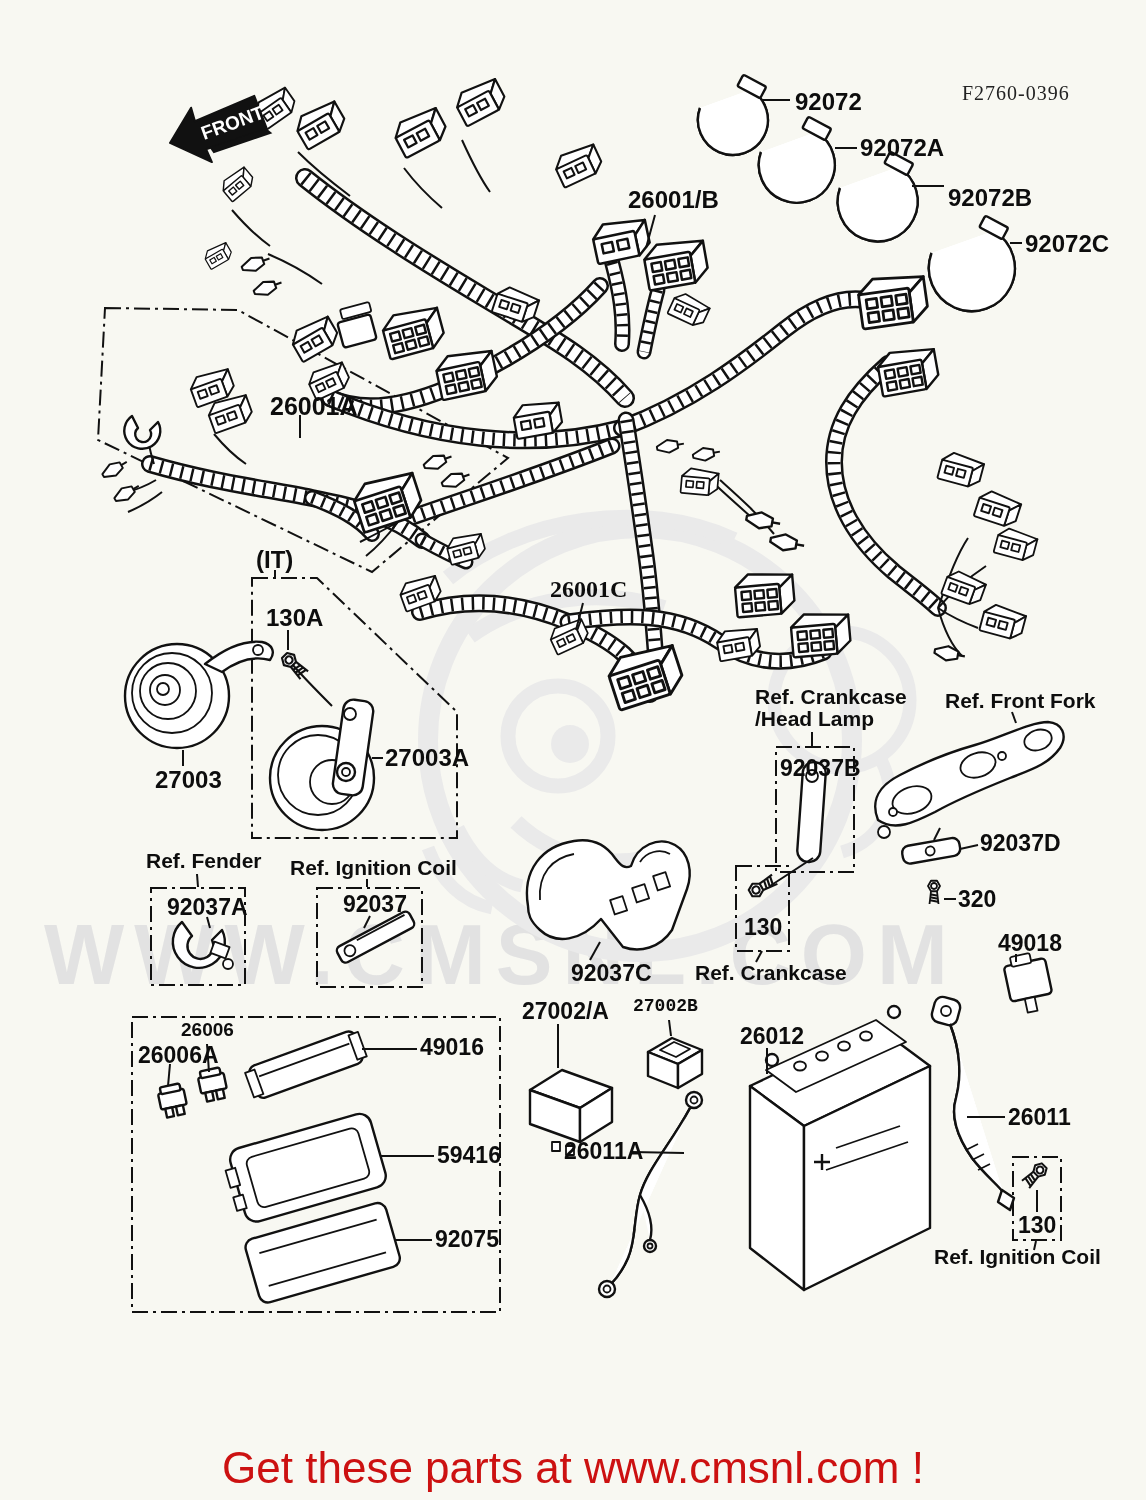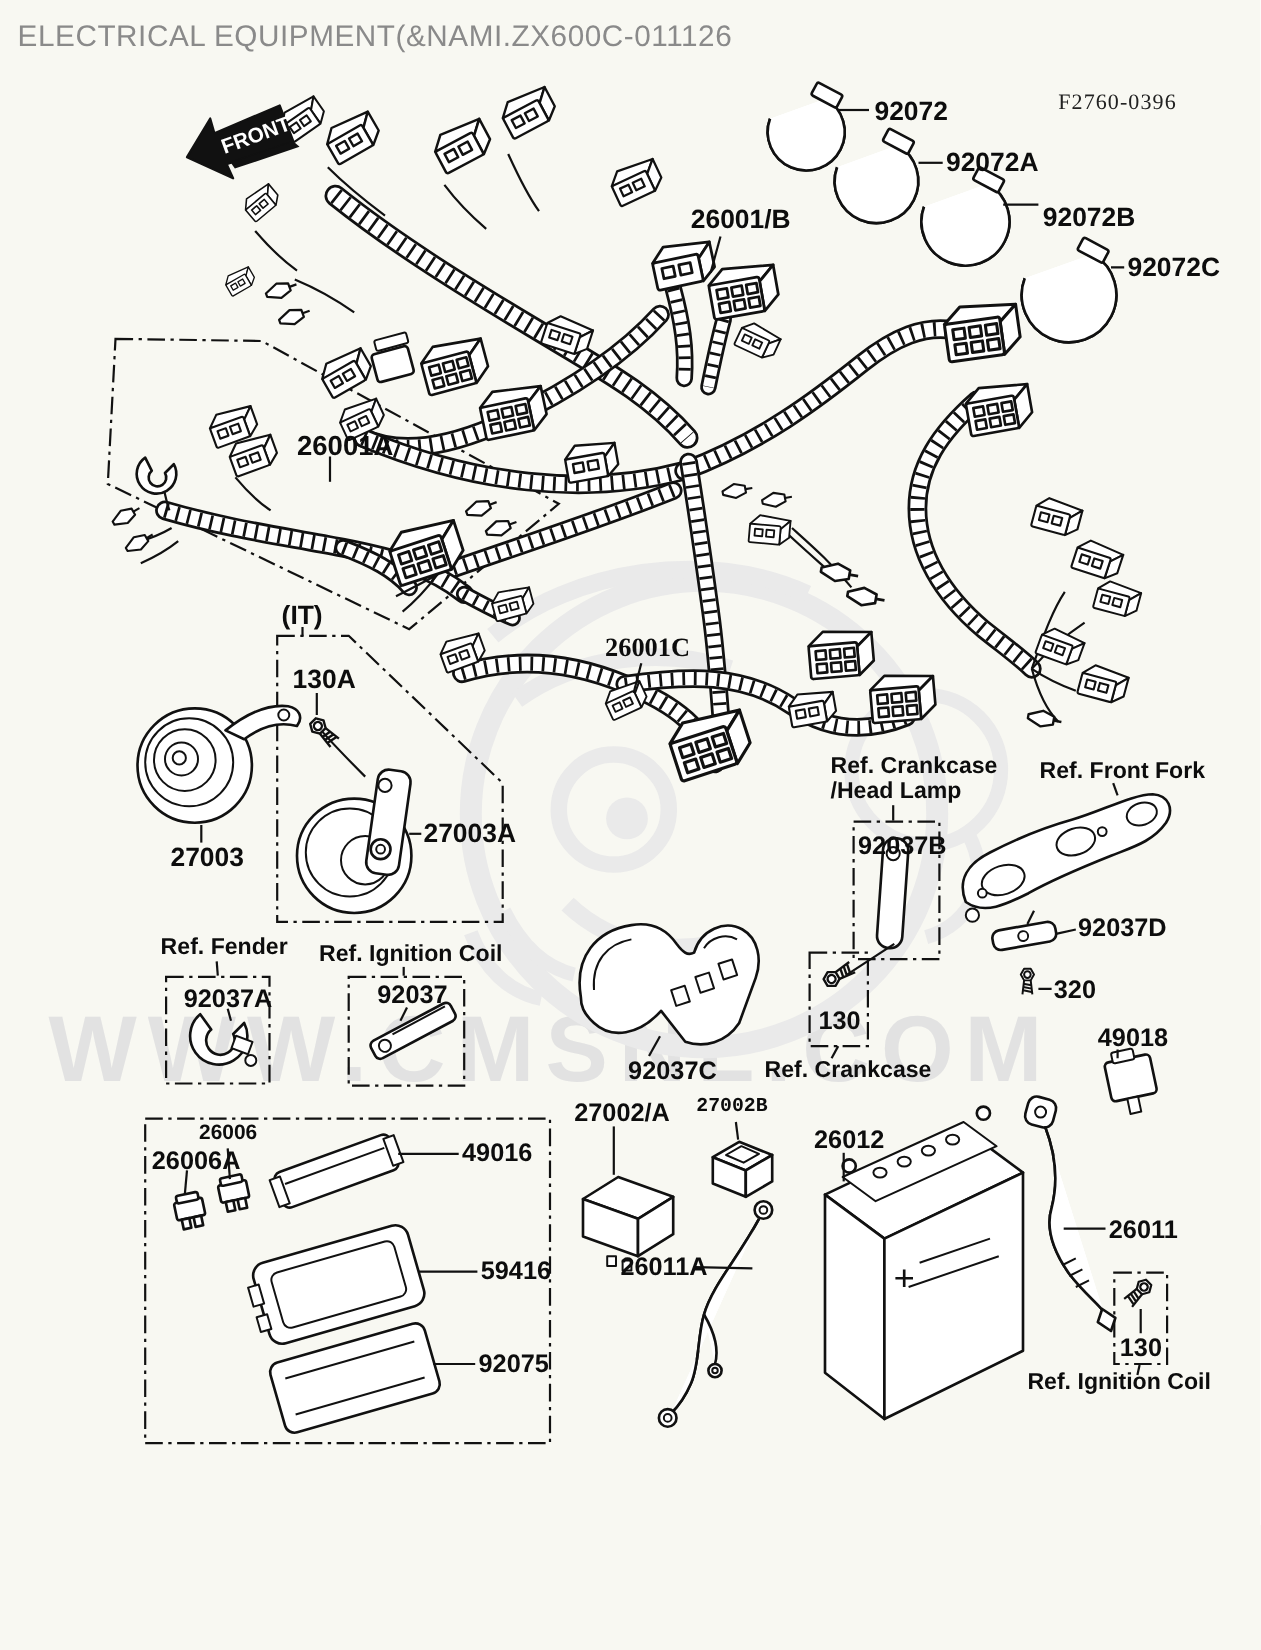--- a/index.html
+++ b/index.html
@@ -24,21 +24,20 @@
   .dashbox{fill:none;stroke:#111;stroke-width:2;stroke-dasharray:16 5 3 5;}
   .leader{stroke:#111;stroke-width:2;fill:none;}
   .wire{stroke:#111;stroke-width:2;fill:none;}
   .mascot{stroke:var(--mascot);fill:none;}
 </style>
 </head>
 <body>
 
 <div class="stage">
 
-  <div class="page-title">ELECTRICAL EQUIPMENT(&amp;NAMI.ZX600C-011126</div>
   <div class="figure-code">F2760-0396</div>
   <div class="watermark-text">WWW.CMSNL.COM</div>
 
   <svg class="diagram" width="1146" height="1500" viewBox="0 0 1146 1500">
 
     <defs>
       <symbol id="conn" overflow="visible">
         <polygon points="4,14 16,2 56,6 44,18"></polygon>
         <polygon points="44,18 56,6 56,28 44,38"></polygon>
         <rect x="4" y="14" width="40" height="24" rx="2"></rect>
@@ -466,13 +465,14 @@
       <div class="part-label" style="left: 435px; top: 1228px; font-size: 23px;">92075</div>
       <div class="part-label" style="left: 522px; top: 1000px; font-size: 23px;">27002/A</div>
       <div class="part-label" style="left: 633px; top: 997px; font-size: 18px; font-family: Liberation Mono, monospace;">27002B</div>
       <div class="part-label" style="left: 740px; top: 1025px; font-size: 23px;">26012</div>
       <div class="part-label" style="left: 564px; top: 1140px; font-size: 23px;">26011A</div>
       <div class="part-label" style="left: 1008px; top: 1106px; font-size: 23px;">26011</div>
       <div class="part-label" style="left: 1018px; top: 1214px; font-size: 23px;">130</div>
       <div class="part-label" style="left: 934px; top: 1246px; font-size: 21px;">Ref. Ignition Coil</div>
     </div>
 
+  <div class="footer-text">Get these parts at www.cmsnl.com !</div>
 </div>
 
 </body></html>

